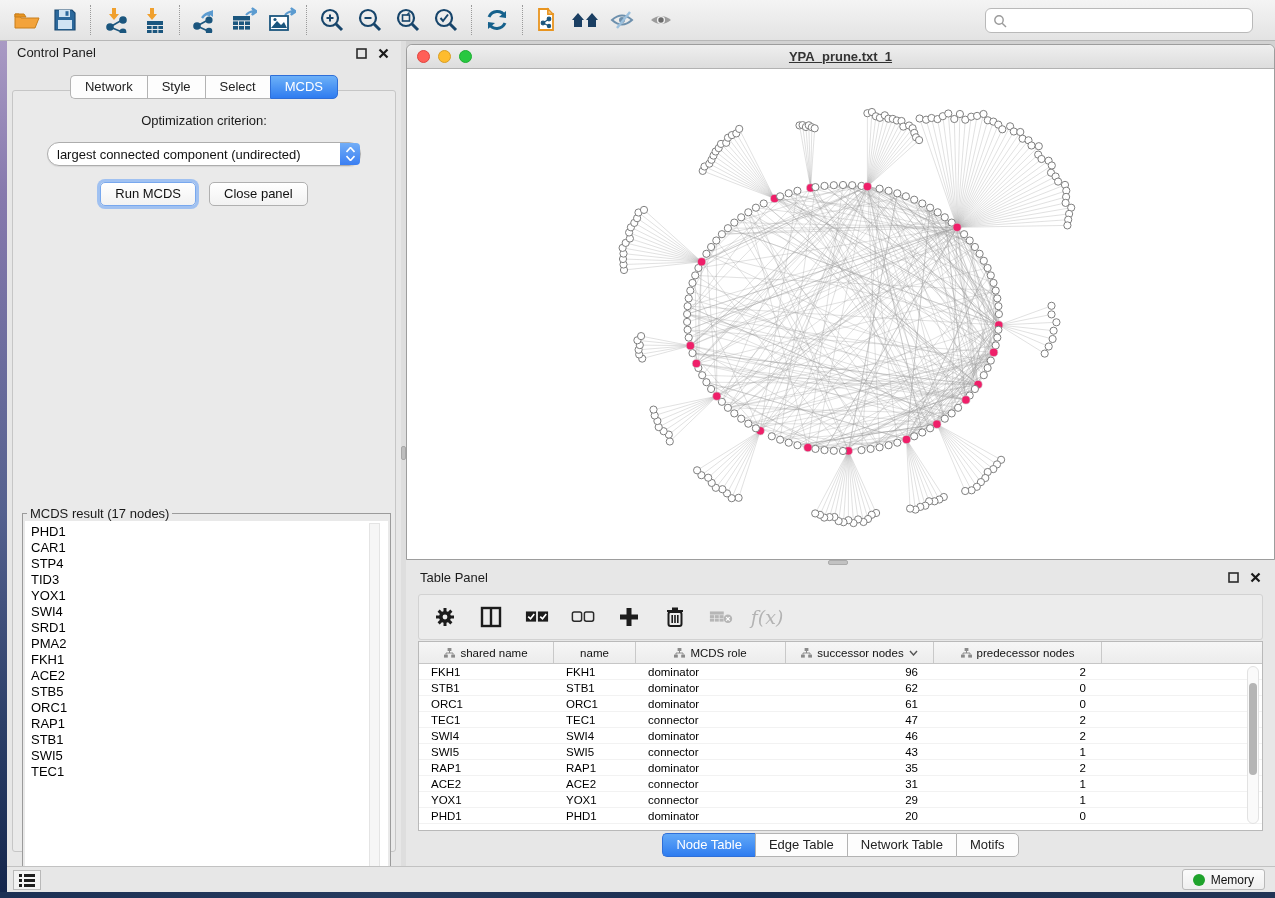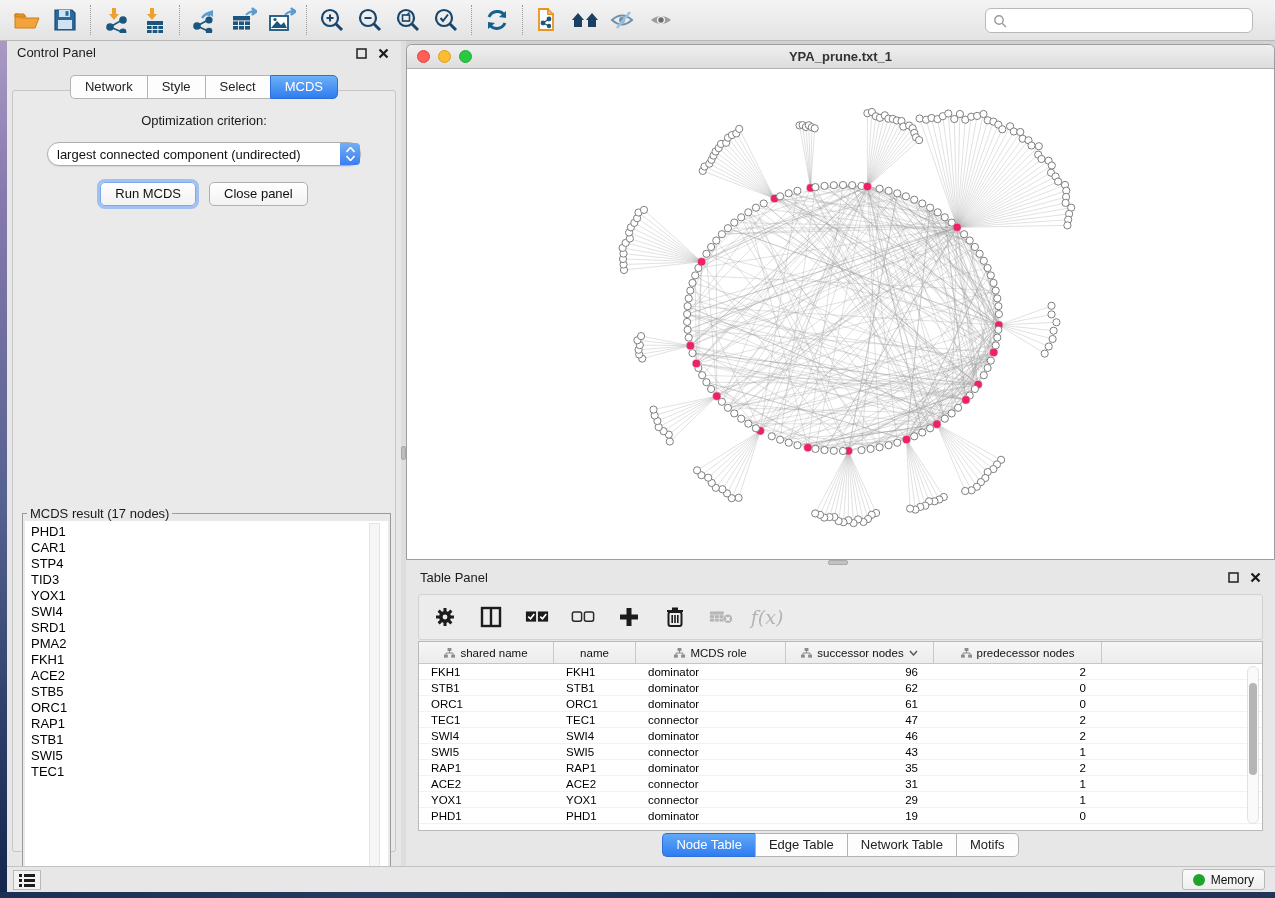--- a/index.html
+++ b/index.html
@@ -66,21 +66,21 @@
   
   .net-window { position:absolute; left:406px; top:44px; width:869px; height:516px;
     border:1px solid #9d9d9d; border-radius:6px 6px 0 0; background:#fff; }
   .net-titlebar { height:24px; background:linear-gradient(#efefef,#dddddd); border-bottom:1px solid #b2b2b2;
     border-radius:6px 6px 0 0; position:relative; display:flex; align-items:center; justify-content:center; }
   .traffic { position:absolute; left:10px; top:5px; display:flex; gap:8px; }
   .light { width:13px; height:13px; border-radius:50%; }
   .light.red { background:#ff5f57; border:1px solid #e0443e; }
   .light.yellow { background:#febc2e; border:1px solid #d89e24; }
   .light.green { background:#28c840; border:1px solid #1eae33; }
-  .net-title { font-size:13px; font-weight:bold; color:#333; }
+  .net-title { font-size:13px; font-weight:bold; color:#333;text-decoration:underline; }
   .net-canvas { position:relative; width:867px; height:490px; background:#fff; overflow:hidden; }
 
   
   .table-panel { position:absolute; left:406px; top:560px; width:869px; height:306px; background:#e7e7e7; }
   .tp-header { height:28px; display:flex; align-items:center; padding:6px 12px 0 14px; }
   .tp-toolbar { position:absolute; left:12px; top:34px; width:845px; height:46px; background:#ececec;
     border:1px solid #d2d2d2; border-radius:3px; display:flex; align-items:center; gap:22px; padding-left:14px; }
   .tp-tool { width:24px; height:24px; display:flex; align-items:center; justify-content:center; }
   .fx { font-family:"DejaVu Serif", serif; font-style:italic; font-size:19px; color:#b3b3b3; }
 
@@ -1284,21 +1284,21 @@
             <div class="td text" style="width: 135px;">YOX1</div>
             <div class="td text" style="width: 82px;">YOX1</div>
             <div class="td text" style="width: 150px;">connector</div>
             <div class="td num" style="width: 148px;">29</div>
             <div class="td num" style="width: 168px;">1</div>
           </div>
           <div class="tr">
             <div class="td text" style="width: 135px;">PHD1</div>
             <div class="td text" style="width: 82px;">PHD1</div>
             <div class="td text" style="width: 150px;">dominator</div>
-            <div class="td num" style="width: 148px;">19</div>
+            <div class="td num" style="width: 148px;">20</div>
             <div class="td num" style="width: 168px;">0</div>
           </div>
         </div>
       <div class="table-scroll">
           <div class="thumb"></div>
         </div>
     </div>
 
     <div class="tp-tabs">
         <div class="tp-tab selected">Node Table</div>

